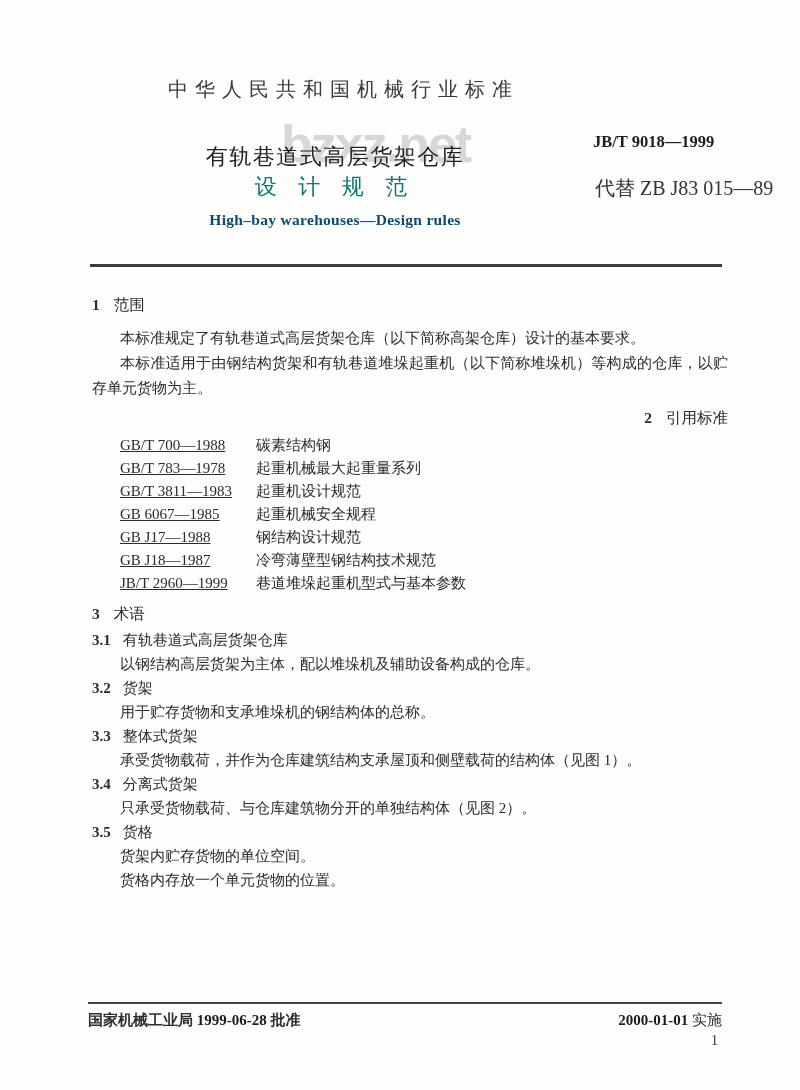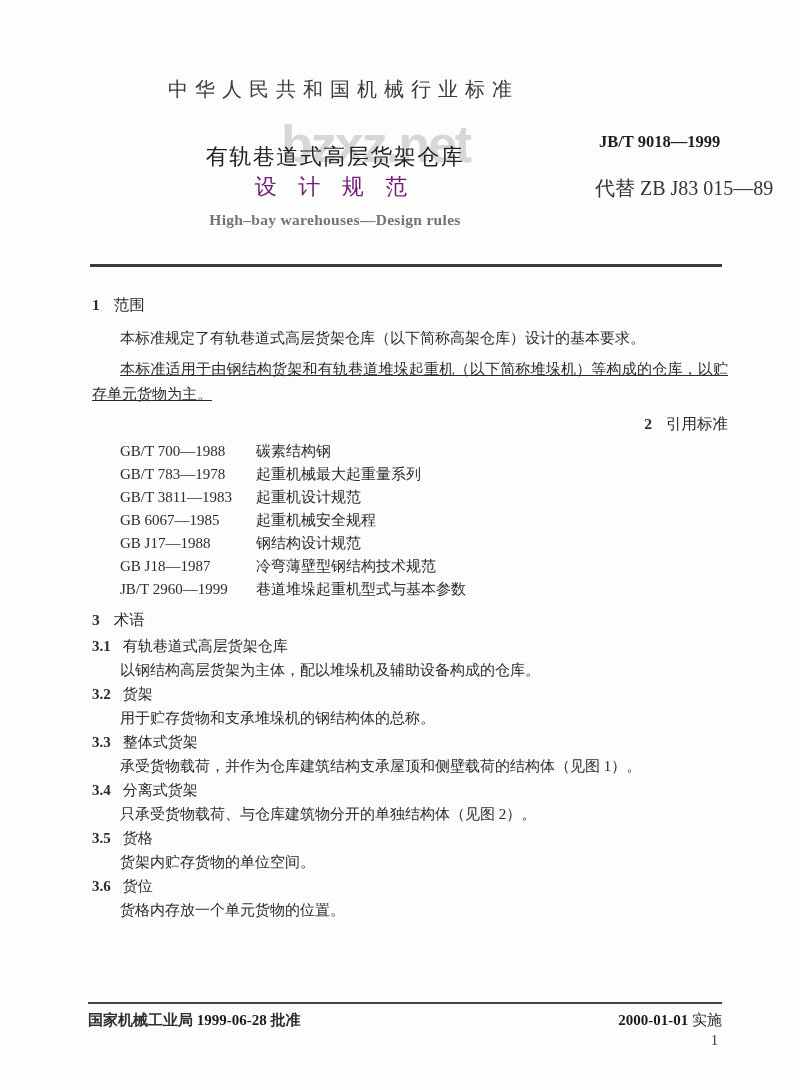--- a/index.html
+++ b/index.html
@@ -26,59 +26,58 @@
   }
   .hdr-org{
     position:absolute;left:168px;top:76px;
     font-size:20px;letter-spacing:7px;color:#3a3a3a;
     white-space:nowrap;
   }
   .hdr-std{
     position:absolute;left:593px;top:132px;
     font-size:16.5px;font-weight:bold;color:#1e1e1e;
     white-space:nowrap;
-    margin-left:6px;
   }
   .hdr-replaces{
     position:absolute;left:595px;top:175px;
     font-size:20px;color:#333;white-space:nowrap;
   }
   .title-block{
     position:absolute;left:150px;top:143px;width:370px;
     text-align:center;
   }
   .title-cn-1{
     font-size:22px;letter-spacing:1.5px;color:#222;line-height:27px;
   }
   .title-cn-2{
-    font-size:22px;letter-spacing:8px;color:#701a75;line-height:27px;margin-top:3px;
+    font-size:22px;letter-spacing:8px;color:#0f766e;line-height:27px;margin-top:3px;
   }
   .title-en{
     margin-top:11px;
-    font-size:15.5px;font-weight:bold;color:#737373;letter-spacing:0.3px;
+    font-size:15.5px;font-weight:bold;color:#0c4a6e;letter-spacing:0.3px;
   }
   .hdr-rule{
     position:absolute;left:90px;top:264px;width:632px;height:2.5px;
     background:#3c3c3c;
   }
   
   .body{
     position:absolute;left:92px;top:283px;width:636px;
     font-size:15px;
   }
   .sec-h{font-size:15.5px;line-height:26px;}
   .sec-h .no{font-weight:bold;margin-right:14px;}
   .sec-h-1{margin-top:9px;}
   .sec-h-2{margin-top:4px;text-align:right;}
   .sec-h-3{margin-top:6px;}
   .para{line-height:26px;text-indent:28px;margin-top:7px;text-align:justify;}
-  .para-tight{line-height:25px;margin-top:6px;text-decoration:underline;}
+  .para-tight{line-height:25px;margin-top:0;}
   .ref-list{margin-top:3px;}
   .ref-row{line-height:23px;padding-left:28px;white-space:nowrap;}
-  .ref-code{display:inline-block;width:136px;}
+  .ref-code{display:inline-block;width:136px;text-decoration:underline;}
   .terms{margin-top:1px;}
   .term-h{line-height:24px;}
   .term-h .no{font-weight:bold;margin-right:12px;text-align:center;}
   .term-def{line-height:24px;padding-left:28px;}
   
   .ftr-rule{
     position:absolute;left:88px;top:1002px;width:634px;height:2px;
     background:#444;
   }
   .ftr-row{
@@ -171,23 +170,20 @@
       <div class="term-h">
         <span class="no">3.4</span><span>分离式货架</span>
       </div>
       <div class="term-def">只承受货物载荷、与仓库建筑物分开的单独结构体（见图 2）。</div>
 
       <div class="term-h">
         <span class="no">3.5</span><span>货格</span>
       </div>
       <div class="term-def">货架内贮存货物的单位空间。</div>
 
-      <div class="term-h">
-        <span class="no">3.6</span><span>货位</span>
-      </div>
       <div class="term-def">货格内存放一个单元货物的位置。</div>
     </div>
 
   </div>
 
   <div class="ftr-rule"></div>
   <div class="ftr-row">
     <span class="ftr-left">
       <span>国家机械工业局</span>
       <b>1999-06-28</b>

